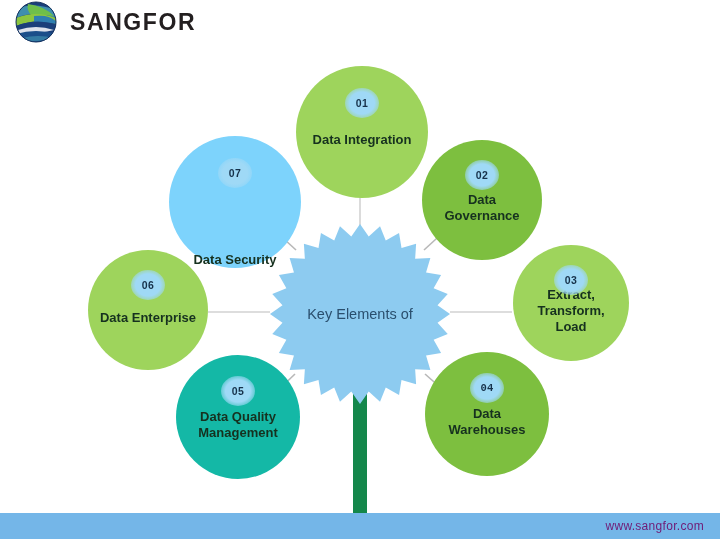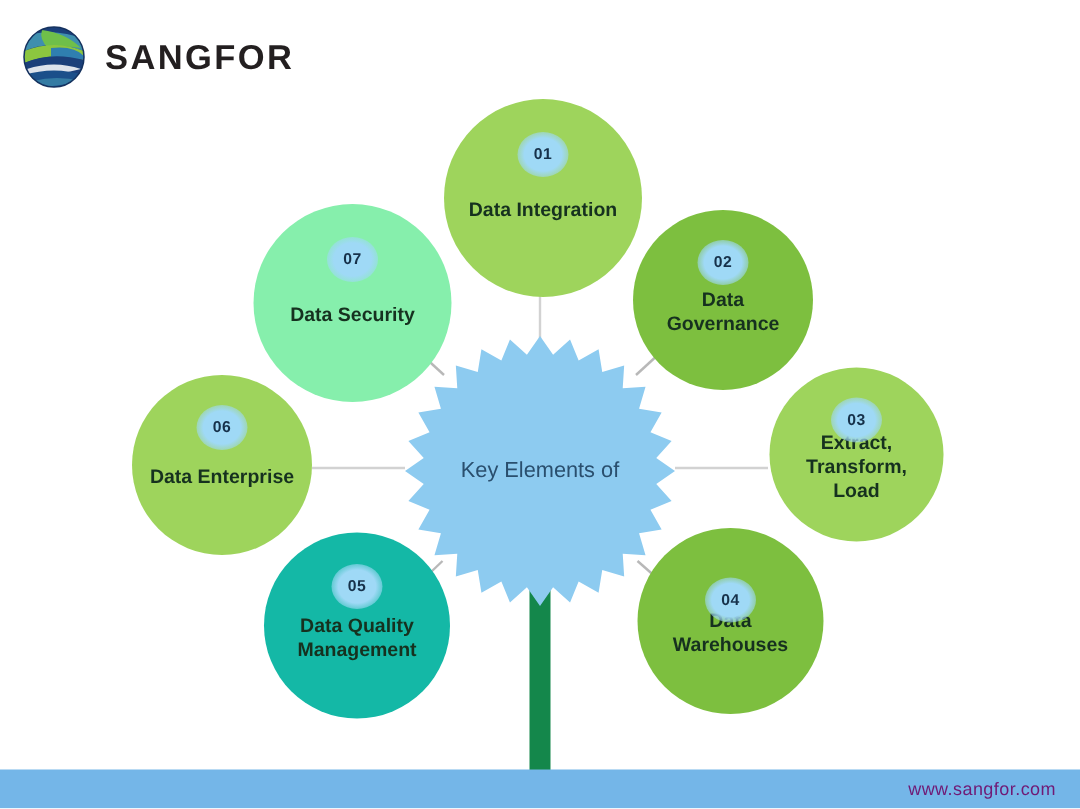--- a/index.html
+++ b/index.html
@@ -16,21 +16,21 @@
     width: 720px;
     height: 539px;
     background: #ffffff;
     overflow: hidden;
   }
 
   
   #brand {
     position: absolute;
     left: 14px;
-    top: 16px;
+    top: 0;
     display: flex;
     align-items: center;
     gap: 12px;
   }
   #brand-logo {
     width: 44px;
     height: 44px;
     display: block;
   }
   #brand-name {
@@ -218,32 +218,32 @@
     </div>
     <div class="node" style="left: 422px; top: 140px; width: 120px; height: 120px; background: rgb(125, 191, 63);">
       <span class="node-badge" style="top: 20px; background: radial-gradient(rgb(159, 217, 246) 52%, rgba(159, 217, 246, 0.533) 72%, transparent 88%);">02</span>
       <span class="node-label">Data Governance</span>
     </div>
     <div class="node" style="left: 513px; top: 245px; width: 116px; height: 116px; background: rgb(158, 212, 92);">
       <span class="node-badge" style="top: 20px; background: radial-gradient(rgb(159, 217, 246) 52%, rgba(159, 217, 246, 0.533) 72%, transparent 88%);">03</span>
       <span class="node-label">Extract, Transform, Load</span>
     </div>
     <div class="node" style="left: 425px; top: 352px; width: 124px; height: 124px; background: rgb(125, 191, 63);">
-      <span class="node-badge" style="top: 33px; background: radial-gradient(rgb(159, 217, 246) 52%, rgba(159, 217, 246, 0.533) 72%, transparent 88%);">04</span>
+      <span class="node-badge" style="top: 21px; background: radial-gradient(rgb(159, 217, 246) 52%, rgba(159, 217, 246, 0.533) 72%, transparent 88%); font-family: Liberation Mono, monospace;">04</span>
       <span class="node-label">Data Warehouses</span>
     </div>
     <div class="node" style="left: 176px; top: 355px; width: 124px; height: 124px; background: #14b8a6;">
       <span class="node-badge" style="top: 21px; background: radial-gradient(rgb(159, 217, 246) 52%, rgba(159, 217, 246, 0.533) 72%, transparent 88%);">05</span>
       <span class="node-label">Data Quality Management</span>
     </div>
     <div class="node" style="left: 88px; top: 250px; width: 120px; height: 120px; background: rgb(158, 212, 92);">
       <span class="node-badge" style="top: 20px; background: radial-gradient(rgb(159, 217, 246) 52%, rgba(159, 217, 246, 0.533) 72%, transparent 88%);">06</span>
       <span class="node-label">Data Enterprise</span>
     </div>
-    <div class="node" style="left: 169px; top: 136px; width: 132px; height: 132px; background: #86efac;">
+    <div class="node" style="left: 169px; top: 136px; width: 132px; height: 132px; background: #7dd3fc; justify-content: flex-end;">
       <span class="node-badge" style="top: 22px; background: radial-gradient(rgb(159, 217, 246) 52%, rgba(159, 217, 246, 0.533) 72%, transparent 88%);">07</span>
       <span class="node-label">Data Security</span>
     </div>
 
     <div id="hub">
       <svg viewBox="0 0 184 184" xmlns="http://www.w3.org/2000/svg">
         <polygon id="starburst" points="92.00,2.00 100.73,14.49 112.03,4.26 117.76,18.38 131.05,10.91 133.50,25.96 148.11,21.64 147.15,36.85 162.36,35.89 158.04,50.50 173.09,52.95 165.62,66.24 179.74,71.97 169.51,83.27 182.00,92.00 169.51,100.73 179.74,112.03 165.62,117.76 173.09,131.05 158.04,133.50 162.36,148.11 147.15,147.15 148.11,162.36 133.50,158.04 131.05,173.09 117.76,165.62 112.03,179.74 100.73,169.51 92.00,182.00 83.27,169.51 71.97,179.74 66.24,165.62 52.95,173.09 50.50,158.04 35.89,162.36 36.85,147.15 21.64,148.11 25.96,133.50 10.91,131.05 18.38,117.76 4.26,112.03 14.49,100.73 2.00,92.00 14.49,83.27 4.26,71.97 18.38,66.24 10.91,52.95 25.96,50.50 21.64,35.89 36.85,36.85 35.89,21.64 50.50,25.96 52.95,10.91 66.24,18.38 71.97,4.26 83.27,14.49" fill="#8DCBF0"></polygon>
       </svg>
       <div id="hub-text">
         <div class="hub-line-1">Key Elements of</div>

